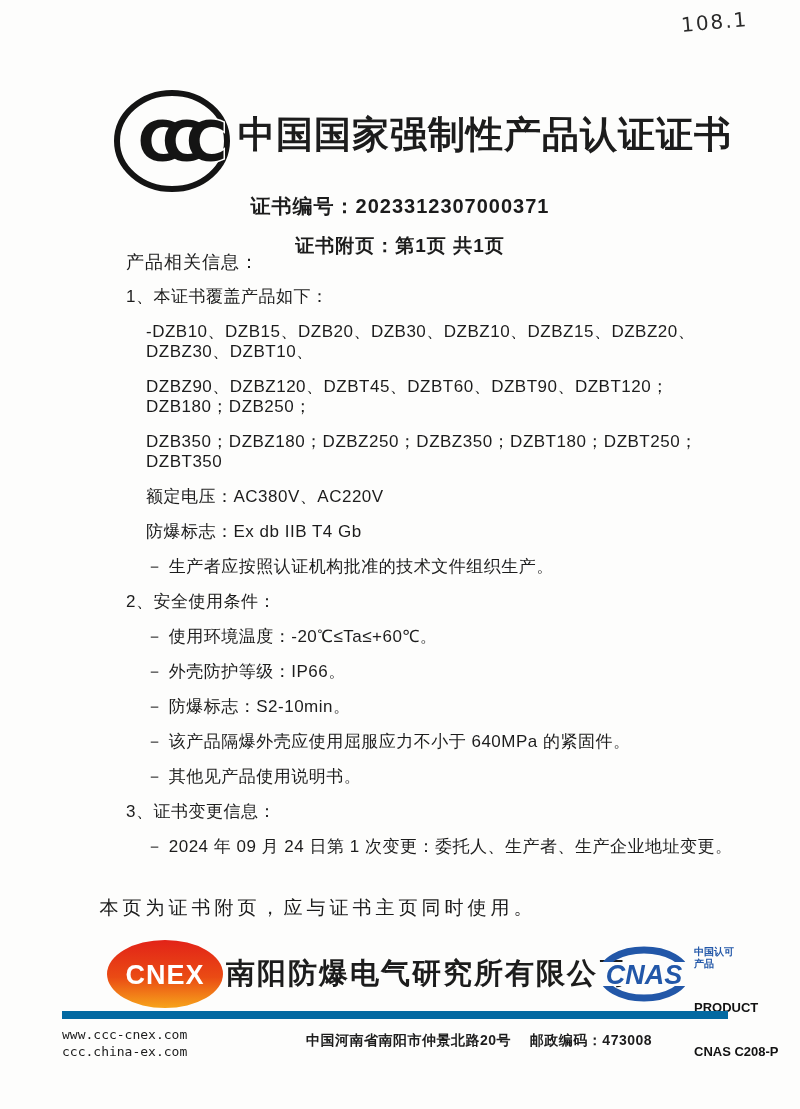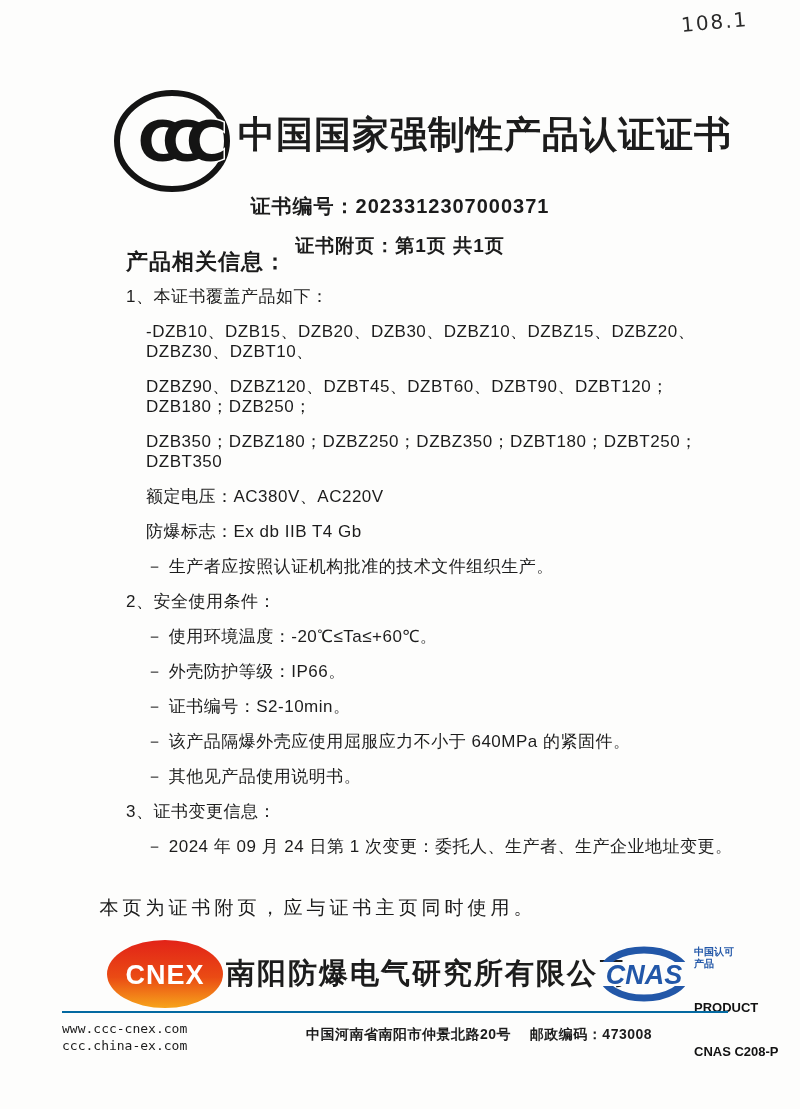--- a/index.html
+++ b/index.html
@@ -29,21 +29,21 @@
     font-size:37px; font-weight:600; letter-spacing:1px;
     text-align:center; white-space:nowrap;
   }
   
   .cert-lines { position:absolute; top:193px; left:0; width:800px; text-align:center; }
   .cert-line { font-size:20px; font-weight:bold; letter-spacing:1px; }
   .cert-line + .cert-line { margin-top:13px; font-size:19px; }
   
   .body-block { position:absolute; top:252px; left:126px; width:620px; }
   .body-block p { font-size:17px; line-height:20px; margin:0 0 15px 0; letter-spacing:0.5px; }
-  .body-block p.heading { font-size:22px; font-weight:bold; letter-spacing:1px; }
+  .body-block p.heading { font-size:18px; font-weight:normal; letter-spacing:1px; }
   .body-block p.ind { padding-left:20px; }
   
   .footer-note {
     position:absolute; top:895px; left:0; width:636px;
     text-align:center; font-size:19px; letter-spacing:4px;
   }
   
   .org-row { position:absolute; top:936px; left:0; width:800px; height:76px; }
   .cnex-logo { position:absolute; left:104px; top:2px; width:122px; height:72px; }
   .company-name {
@@ -52,21 +52,21 @@
   }
   .cnas-block { position:absolute; left:596px; top:6px; width:160px; height:66px; }
   .cnas-logo { position:absolute; left:0; top:4px; width:96px; height:56px; }
   .cnas-side { position:absolute; left:98px; top:4px; width:62px; }
   .cnas-side div { line-height:12px; white-space:nowrap; }
   .cnas-side .zh { font-size:10px; color:#2257a8; font-weight:bold; }
   .cnas-side .en { font-size:13px; color:#121212; font-weight:bold;margin-top:32px; }
   
   .contact-bar {
     position:absolute; top:1011px; left:62px; width:666px;
-    border-top:2px solid #0369a1; padding-top:7px;
+    border-top:8px solid #0369a1; padding-top:7px;
     display:flex; align-items:flex-start;
   }
   .contact-left { width:168px; font-family:"DejaVu Sans Mono", monospace; font-size:13px; line-height:17px; }
   .contact-center { flex:1; text-align:center; font-size:14px; font-weight:bold; padding-top:6px; white-space:nowrap; letter-spacing:0.5px; }
   .contact-right { width:150px; text-align:right; font-family:"DejaVu Sans Mono", monospace; font-size:13px; line-height:17px; }
 </style>
 </head>
 <body>
 
 <div class="page">
@@ -91,21 +91,21 @@
     <p>1、本证书覆盖产品如下：</p>
     <p class="ind">-DZB10、DZB15、DZB20、DZB30、DZBZ10、DZBZ15、DZBZ20、DZBZ30、DZBT10、</p>
     <p class="ind">DZBZ90、DZBZ120、DZBT45、DZBT60、DZBT90、DZBT120；DZB180；DZB250；</p>
     <p class="ind">DZB350；DZBZ180；DZBZ250；DZBZ350；DZBT180；DZBT250；DZBT350</p>
     <p class="ind">额定电压：AC380V、AC220V</p>
     <p class="ind">防爆标志：Ex db IIB T4 Gb</p>
     <p class="ind">－ 生产者应按照认证机构批准的技术文件组织生产。</p>
     <p>2、安全使用条件：</p>
     <p class="ind">－ 使用环境温度：-20℃≤Ta≤+60℃。</p>
     <p class="ind">－ 外壳防护等级：IP66。</p>
-    <p class="ind">－ 证书编号：S2-10min。</p>
+    <p class="ind">－ 防爆标志：S2-10min。</p>
     <p class="ind">－ 该产品隔爆外壳应使用屈服应力不小于 640MPa 的紧固件。</p>
     <p class="ind">－ 其他见产品使用说明书。</p>
     <p>3、证书变更信息：</p>
     <p class="ind">－ 2024 年 09 月 24 日第 1 次变更：委托人、生产者、生产企业地址变更。</p>
   </div>
 
   <div class="footer-note">本页为证书附页，应与证书主页同时使用。</div>
 
   <div class="org-row">
     <svg class="cnex-logo" viewBox="0 0 122 72" aria-hidden="true">

